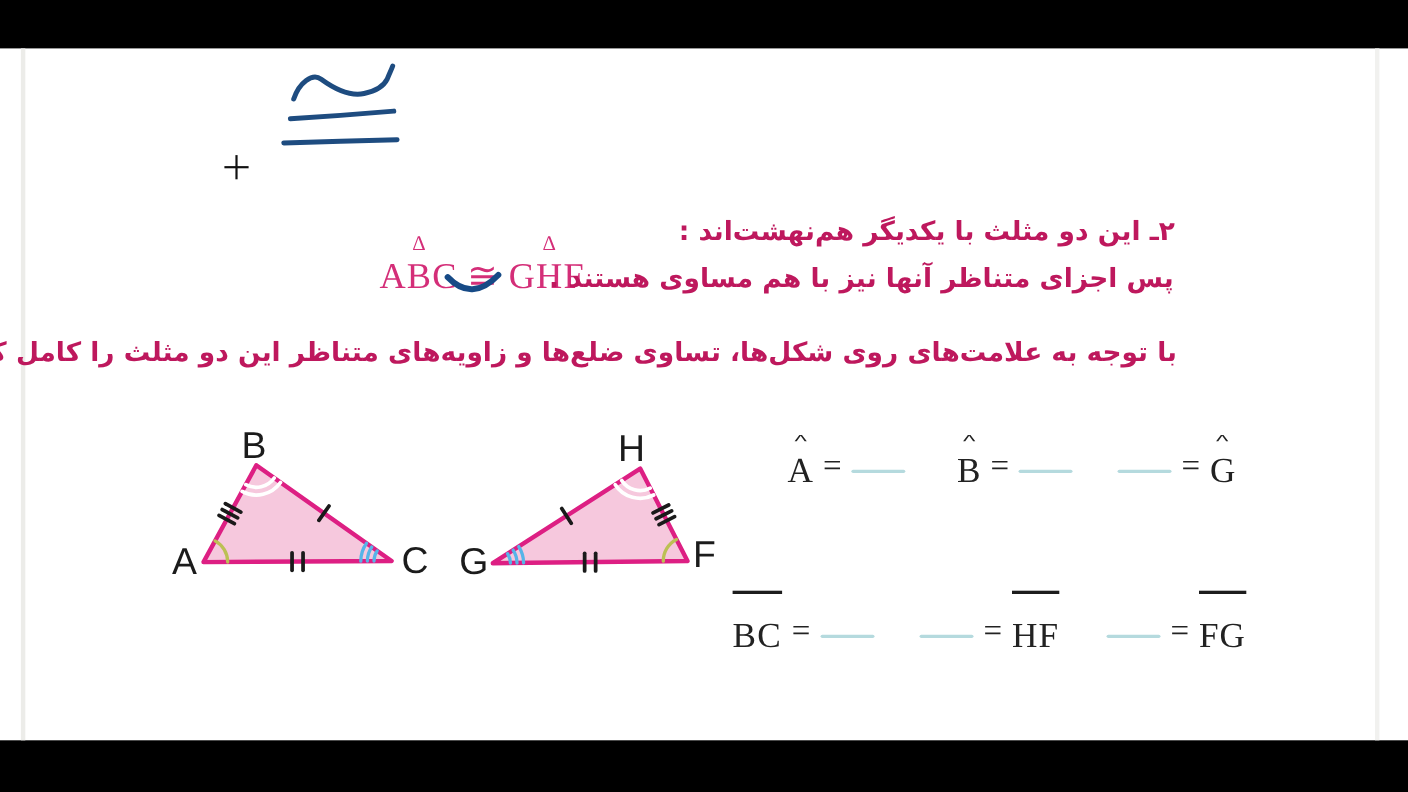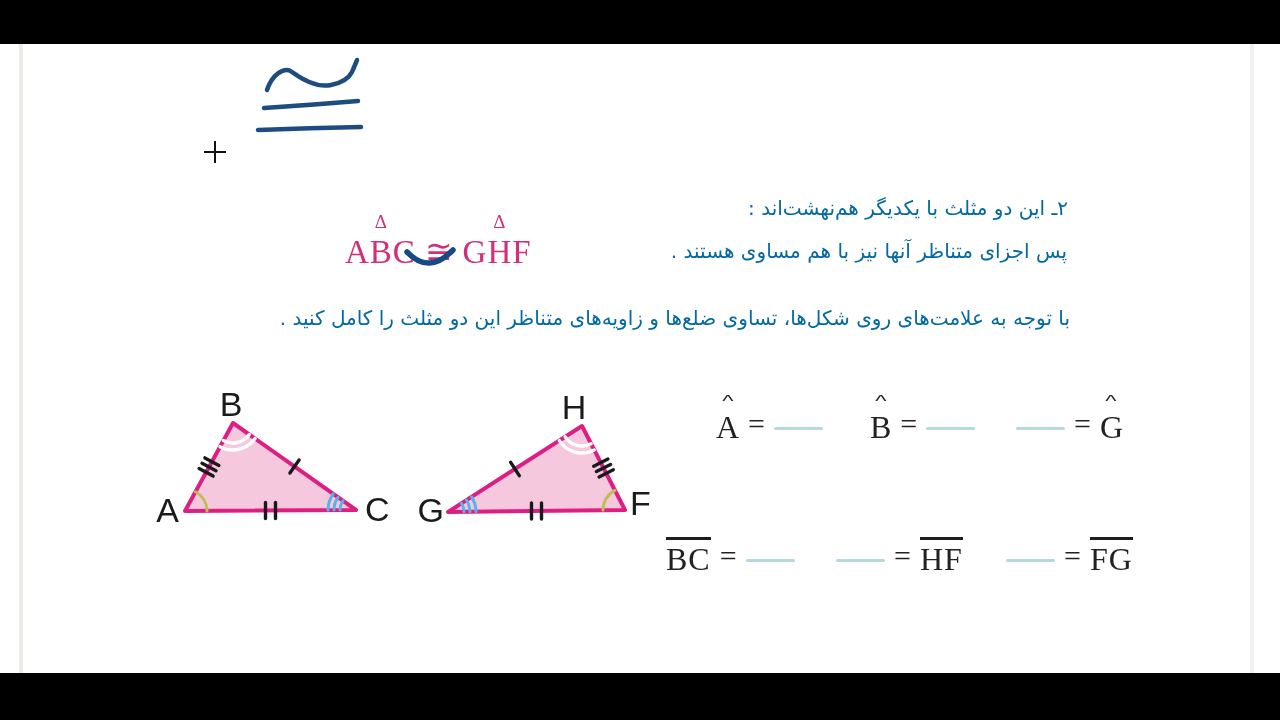--- a/index.html
+++ b/index.html
@@ -25,35 +25,35 @@
   }
   .cong .ltr{position:relative;display:inline-block;padding-top:20px;}
   .cong .tri{
     position:absolute;top:-4px;left:50%;transform:translateX(-50%);
     font-size:19px;line-height:1;
   }
   .cong .sym{padding:0 9px;}
   
   .fa{
     direction:rtl;white-space:nowrap;text-align:right;
-    font-family:"DejaVu Sans",sans-serif;color:#0369a1;
-    font-size:20px;line-height:1.2;font-weight:400;
+    font-family:"DejaVu Sans",sans-serif;color:#be185d;
+    font-size:24px;line-height:1.2;font-weight:700;
   }
   .fa1{top:196px;right:212px;}
   .fa2{top:239px;right:213px;}
   .fa3{top:306px;right:210px;text-align:center;}
   
   .eq{display:flex;align-items:flex-end;gap:9px;font-size:32px;line-height:1;color:#222;}
   .eq .ltr{position:relative;display:inline-block;padding-top:17px;}
   .eq .hat{
     position:absolute;top:0;left:50%;
     transform:translateX(-50%) scaleX(1.5);
     font-size:16px;line-height:1;color:#222;font-family:"Liberation Sans",sans-serif;
   }
-  .eq .over{border-top:3px solid #1d1d1d;padding-top:3px;letter-spacing:1px;}
+  .eq .over{border-top:3px solid #1d1d1d;padding-top:21px;letter-spacing:1px;}
   .eq .sign{padding-bottom:4px;font-size:30px;}
   .blank{width:49px;height:3px;border-radius:2px;margin-bottom:13px;}
   .eq-a1{left:716px;top:394px;}
   .eq-a2{left:870px;top:394px;}
   .eq-a3{left:1016px;top:394px;}
   .eq-s1{left:666px;top:537px;}
   .eq-s2{left:836px;top:537px;}
   .eq-s3{left:1006px;top:537px;}
   
   .vlabel{font-family:"Liberation Sans",sans-serif;font-size:34px;fill:#1b1b1b;}

